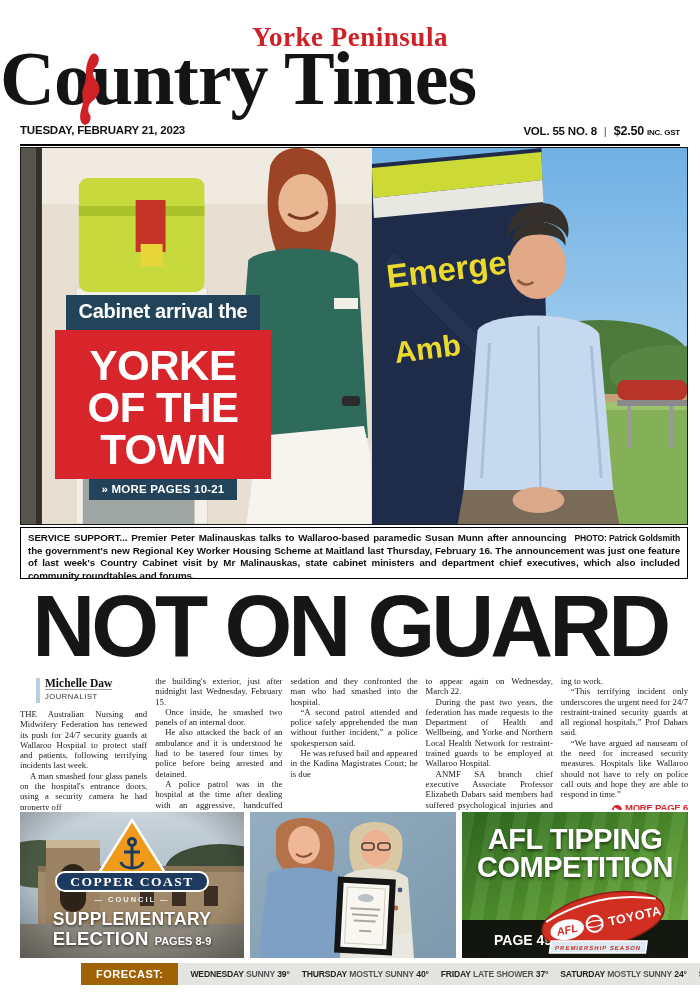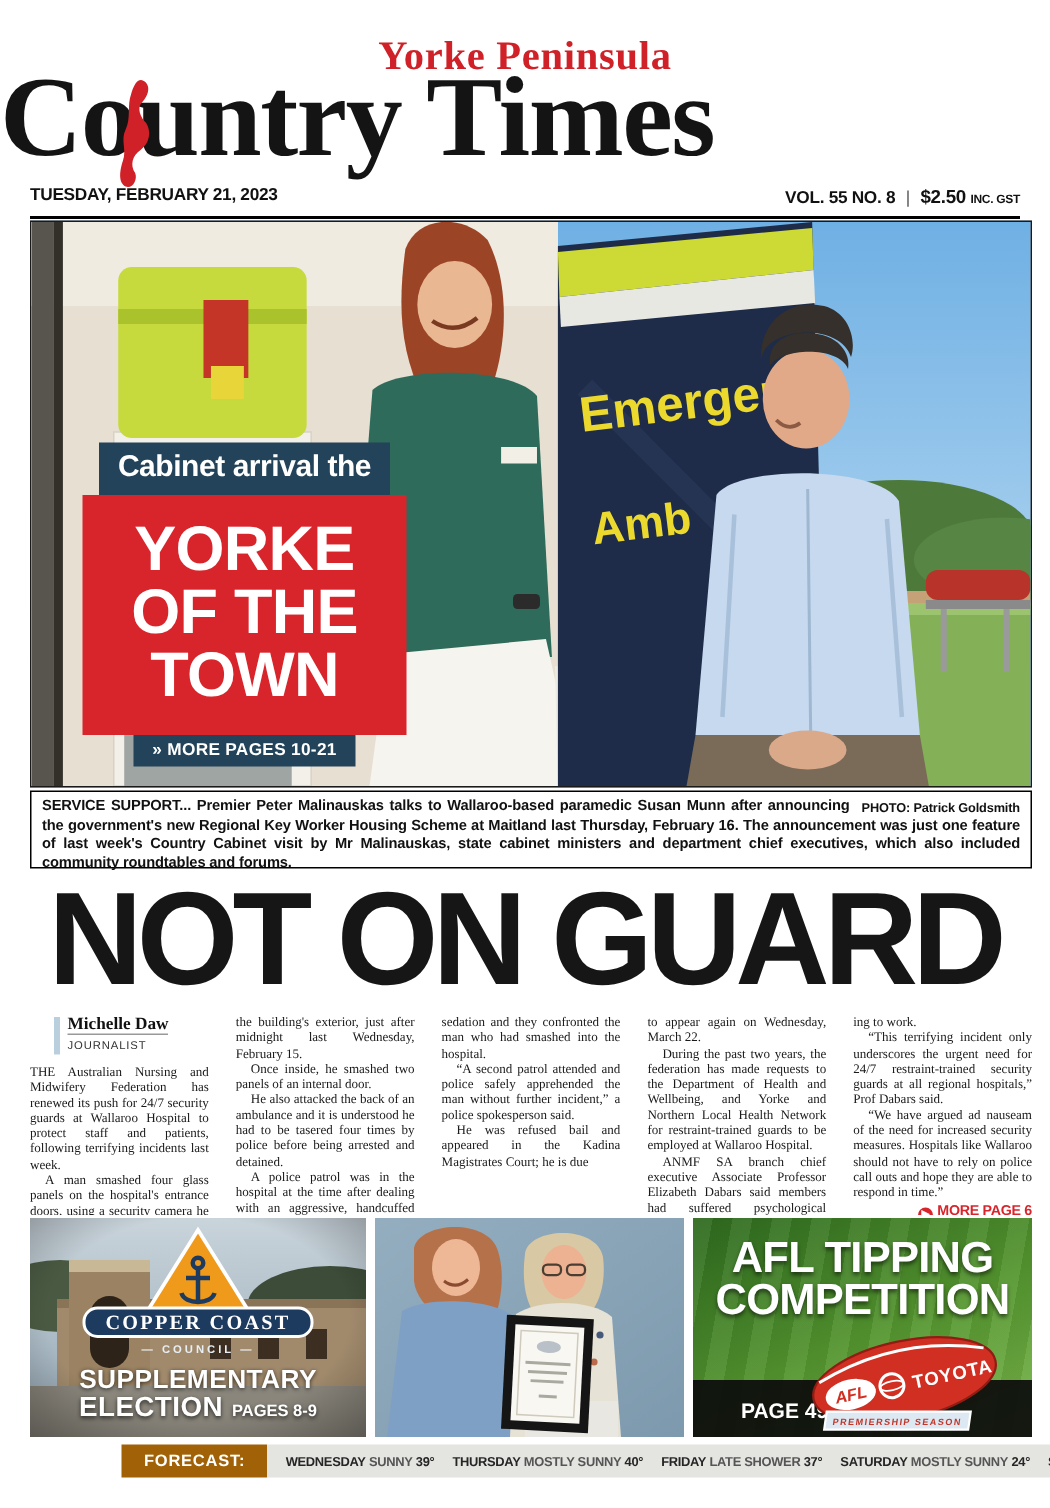--- a/index.html
+++ b/index.html
@@ -23,39 +23,39 @@
 
   
   .hero { position:absolute; top:147px; left:20px; width:668px; height:378px;
     border:1px solid #1a1a1a; box-sizing:border-box; background:#9cc0df; }
   .hero svg { display:block; width:100%; height:100%; }
 
   .overlay { position:absolute; left:55px; top:295px; width:216px; text-align:center; }
   .overlay .kicker { display:inline-block; background:#224359; color:#fff; font-size:20px;
     font-weight:600; padding:5px 13px 7px; letter-spacing:-.3px; }
   .overlay .bigbox { background:#d8252c; color:#fff; font-weight:bold; font-size:42px;
-    line-height:1.0; padding:15px 2px 19px; letter-spacing:-.5px; }
+    line-height:1.0; padding:15px 2px 8px; letter-spacing:-.5px; }
   .overlay .footer-bar { display:inline-block; background:#224359; color:#fff; font-size:11.5px;
     font-weight:bold; padding:4px 13px 5px; letter-spacing:.2px; }
 
   
   .caption-box { position:absolute; top:527px; left:20px; width:668px; height:52px;
     border:1px solid #000; box-sizing:border-box; padding:4px 7px; font-size:9.8px; font-weight:bold;
     line-height:1.3; color:#111; letter-spacing:-.1px; text-align:justify; }
   .caption-box .credit { float:right; font-size:8.5px; margin-left:8px; margin-top:1px; }
 
   
   .headline { position:absolute; top:586px; left:8px; width:684px; text-align:center;
     font-weight:bold; font-size:88px; color:#161616; letter-spacing:-4px; line-height:.92;
     white-space:nowrap; }
   .headline span { display:inline-block; transform:scaleX(0.99); transform-origin:center; }
 
   
   .article { position:absolute; top:676px; left:20px; width:668px; height:134px;
-    display:flex; gap:18px; overflow:hidden;justify-content:flex-end; }
+    display:flex; gap:8px; overflow:hidden; }
   .col { flex:1; font-family:"Liberation Serif", serif; font-size:8.7px; line-height:10.3px;
     text-align:justify; color:#1a1a1a; }
   .col p { margin:0; text-indent:10px; }
   .col p.first { text-indent:0; }
   .byline { display:flex; gap:5px; margin:2px 0 6px 16px; }
   .byline-bar { width:4px; height:25px; background:#b9cfdd; }
   .byline-name { font-family:"Liberation Serif", serif; font-weight:bold; font-size:11.5px;
     border-bottom:1px solid #999; padding-bottom:1px; color:#111; }
   .byline-role { font-family:"Liberation Sans", sans-serif; font-size:7.5px; letter-spacing:.6px;
     color:#333; margin-top:2px; }

